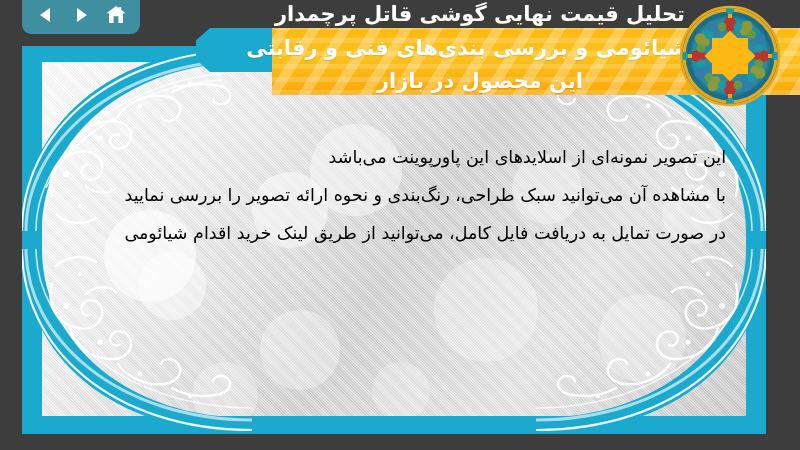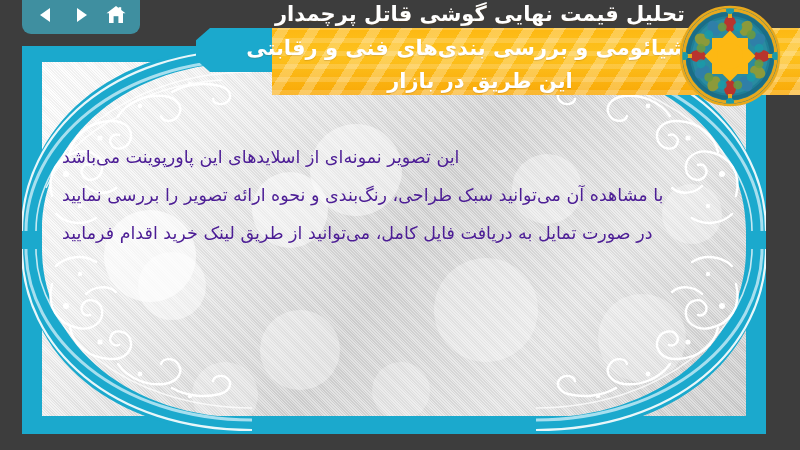--- a/index.html
+++ b/index.html
@@ -44,22 +44,22 @@
   
   .corner{ position:absolute; width:230px; height:185px; pointer-events:none; z-index:14; }
   .c-tl{ left:0;   top:0; }
   .c-tr{ right:0;  top:0;    transform:scaleX(-1); }
   .c-bl{ left:0;   bottom:0; transform:scaleY(-1); }
   .c-br{ right:0;  bottom:0; transform:scale(-1,-1); }
 
   
   #bodytext{
     position:absolute; left:40px; right:40px; top:92px;
-    direction:rtl; text-align:left; z-index:25;
-    color:#4c1d95;
+    direction:rtl; text-align:right; z-index:25;
+    color:#000000;
   }
   #bodytext p{
     font-size:17.5px; line-height:38px; font-weight:400; white-space:nowrap;
   }
 
   
   #header{ position:absolute; left:0; top:0; width:800px; height:112px; z-index:30; pointer-events:none;padding-left:48px; }
   #tealtab{
     position:absolute; left:196px; top:28px; width:90px; height:44px;
     background:#1ba9cd; z-index:31;
@@ -220,33 +220,33 @@
           <circle cx="78" cy="92" r="2.6"></circle>
         <circle cx="118" cy="60" r="2.4"></circle>
           <circle cx="168" cy="38" r="2.2"></circle>
         <circle cx="58" cy="160" r="2.2"></circle>
       </g>
     </svg>
 
     <div id="bodytext">
       <p>این تصویر نمونه‌ای از اسلایدهای این پاورپوینت می‌باشد</p>
       <p>با مشاهده آن می‌توانید سبک طراحی، رنگ‌بندی و نحوه ارائه تصویر را بررسی نمایید</p>
-      <p>در صورت تمایل به دریافت فایل کامل، می‌توانید از طریق لینک خرید اقدام فرمایید</p>
+      <p>در صورت تمایل به دریافت فایل کامل، می‌توانید از طریق لینک خرید اقدام شیائومی</p>
     </div>
   </div>
 
   <div id="header">
     <div id="tealtab"></div>
     <div id="orangebar">
       <div class="chev"></div>
     </div>
     <div id="headtext">
       <p>تحلیل قیمت نهایی گوشی قاتل پرچمدار</p>
       <p>شیائومی و بررسی بندی‌های فنی و رقابتی</p>
-      <p>این طریق در بازار</p>
+      <p>این محصول در بازار</p>
     </div>
 
     <svg id="medallion" viewBox="0 0 104 104">
       <defs>
         <clipPath id="mclip">
             <circle cx="52" cy="52" r="49"></circle>
           </clipPath>
       </defs>
       <circle cx="52" cy="52" r="49" fill="#146b86"></circle>
       <g clip-path="url(#mclip)">

